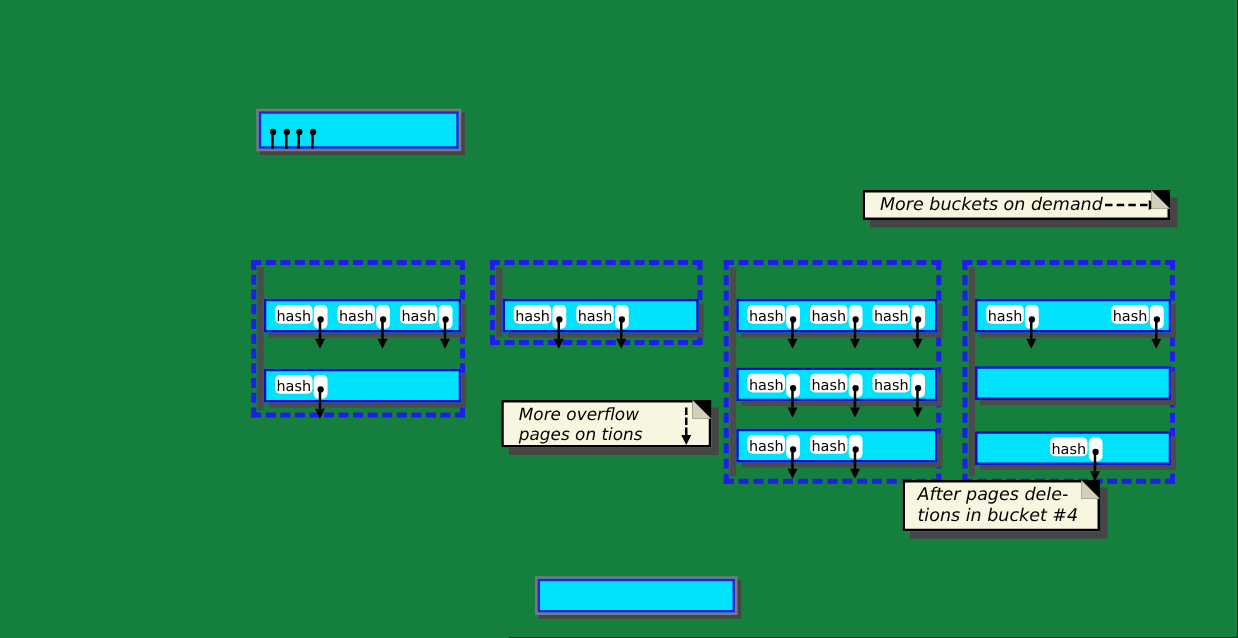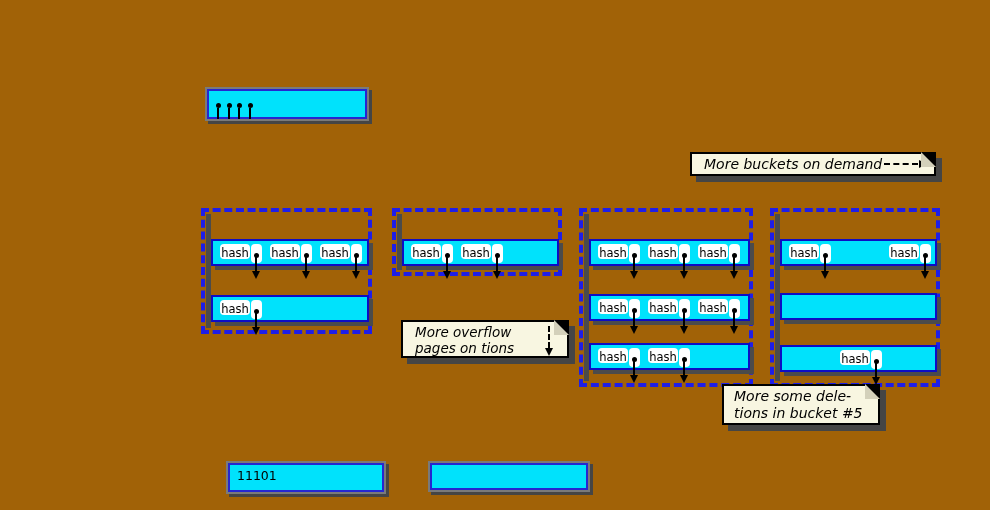--- a/index.html
+++ b/index.html
@@ -1,16 +1,16 @@
 <!DOCTYPE html>
 <html><head>
 <meta charset="utf-8">
 <style>
   html,body{margin:0;padding:0;background:#000;}
-  .stage{position:relative;width:990px;height:510px;background:#a16207;overflow:hidden;
+  .stage{position:relative;width:990px;height:510px;background:#15803d;overflow:hidden;
          font-family:"DejaVu Sans",sans-serif;}
 
   
   .frame{position:absolute;background:#7a7a7a;padding:2px;box-sizing:border-box;
          box-shadow:3px 3px 0 #454545;}
   .frame-inner{position:relative;width:100%;height:100%;background:#00e2fc;
          border:2px solid #2626d0;box-sizing:border-box;overflow:visible;}
   .record-value{position:absolute;left:7px;top:3px;font-size:12.5px;color:#000;}
 
   
@@ -90,22 +90,22 @@
   </div>
 
   <div class="note note-more-overflow">
     <div class="note-line">More overflow</div>
     <div class="note-line">pages on tions</div>
     <span class="varrow"></span>
     <span class="fold"></span>
   </div>
 
   <div class="note note-after-deletions">
-    <div class="note-line">More some dele-</div>
-    <div class="note-line">tions in bucket #5</div>
+    <div class="note-line">After pages dele-</div>
+    <div class="note-line">tions in bucket #4</div>
     <span class="fold"></span>
   </div>
 
   <div id="buckets-layer">
       <div class="bucket" style="left: 201px; top: 208px; width: 171px; height: 126px;">
         <div class="lshadow"></div>
         <div class="brow" style="top: 27px; width: 158px;">
           <div class="cell" style="left: 7px;">
             <div class="hash-box">hash</div>
             <div class="dot-box">
@@ -246,24 +246,19 @@
             <div class="hash-box">hash</div>
             <div class="dot-box">
               <div class="dot"></div>
             </div>
             <div class="cell-arrow"></div>
           </div>
         </div>
       </div>
     </div>
 
-  <div class="frame rec-left">
-    <div class="frame-inner">
-      <span class="record-value">11101</span>
-    </div>
-  </div>
   <div class="frame rec-right">
     <div class="frame-inner">
       <span class="record-value"></span>
     </div>
   </div>
 
 </div>
 
 </body></html>

